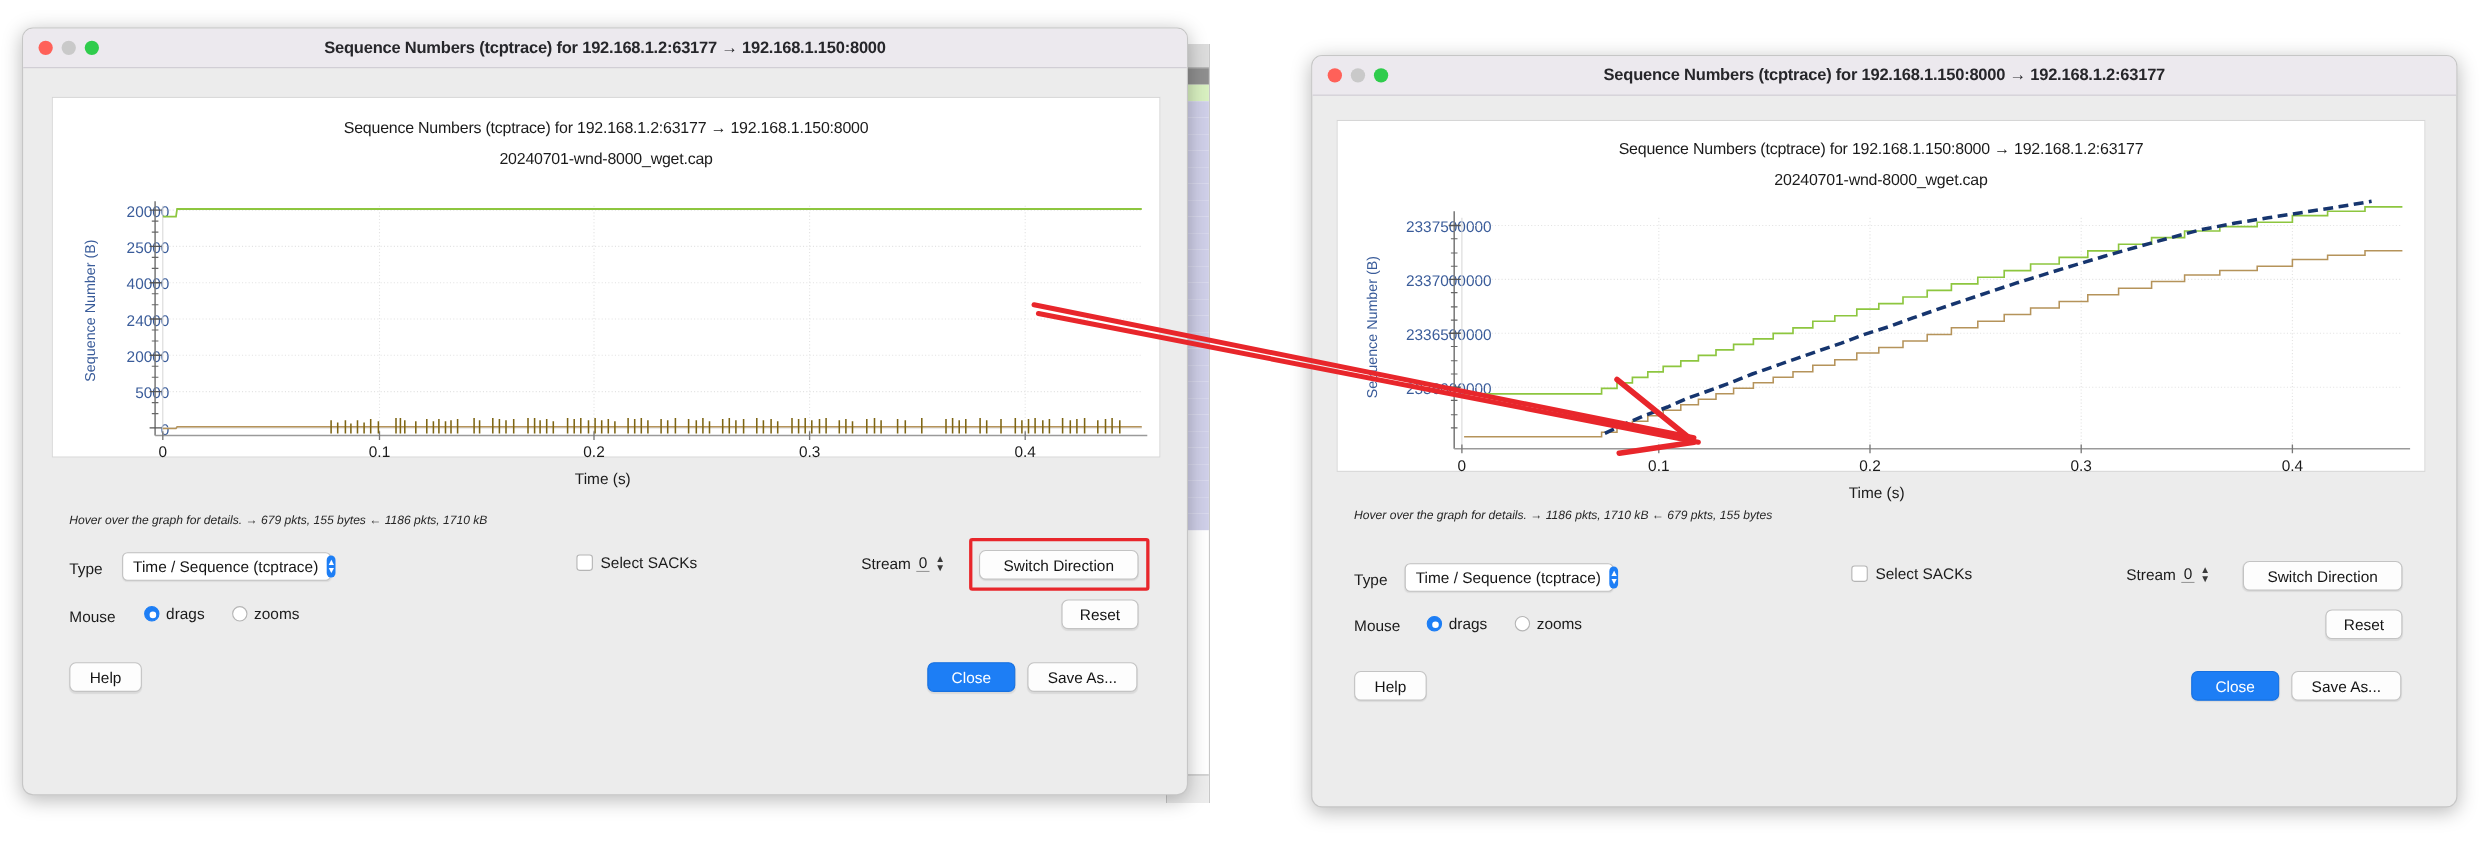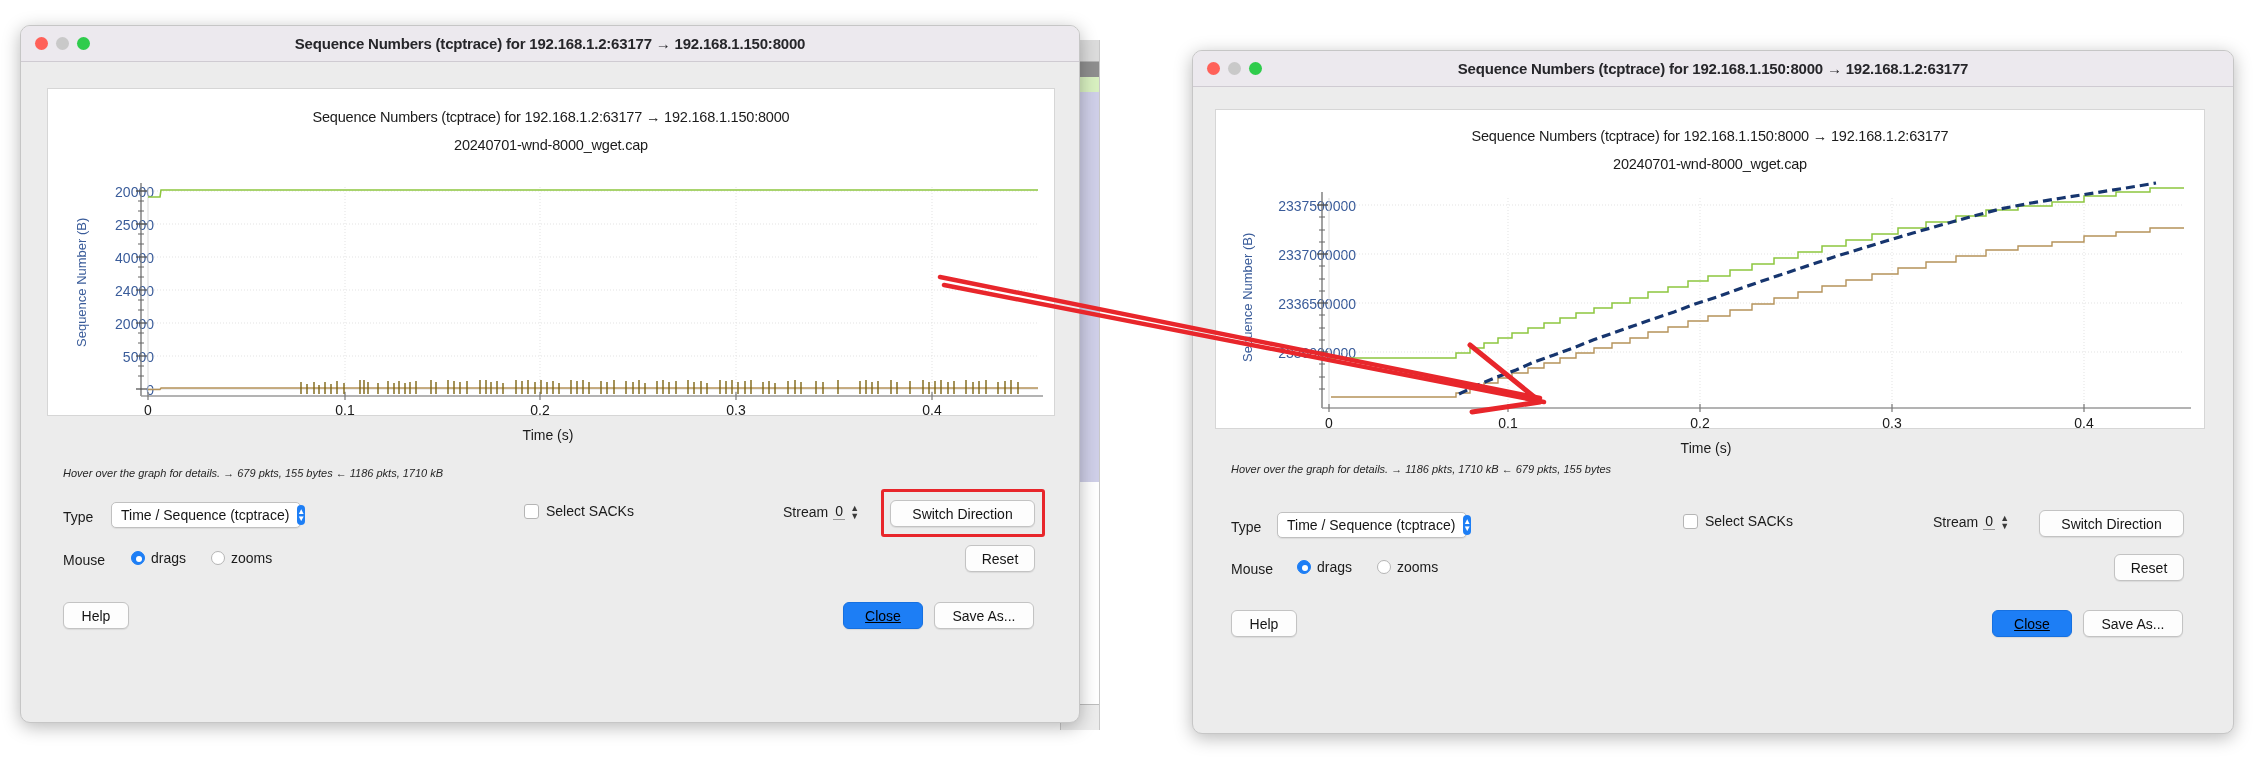--- a/index.html
+++ b/index.html
@@ -130,21 +130,21 @@
     font-size:9px; line-height:8px; color:#3a3a3a;
   }
 
   .btn {
     position:absolute; height:27px; background:#fdfdfd;
     border:1px solid #c3c3c3; border-radius:6px;
     display:flex; align-items:center; justify-content:center;
     font-size:14px; color:#141414; white-space:nowrap;
     box-shadow:0 1px 1px rgba(0,0,0,0.08);
   }
-  .btn.primary { background:#1d7ef5; border-color:#1670e0; color:#000000;text-decoration:underline; }
+  .btn.primary { background:#1d7ef5; border-color:#1670e0; color:#ffffff; }
 
   .redbox {
     position:absolute; border:3px solid #e8262b; border-radius:3px;
     pointer-events:none;
   }
 
   .arrow-svg { position:absolute; left:0; top:0; pointer-events:none; }
 </style>
 </head>
 <body>

